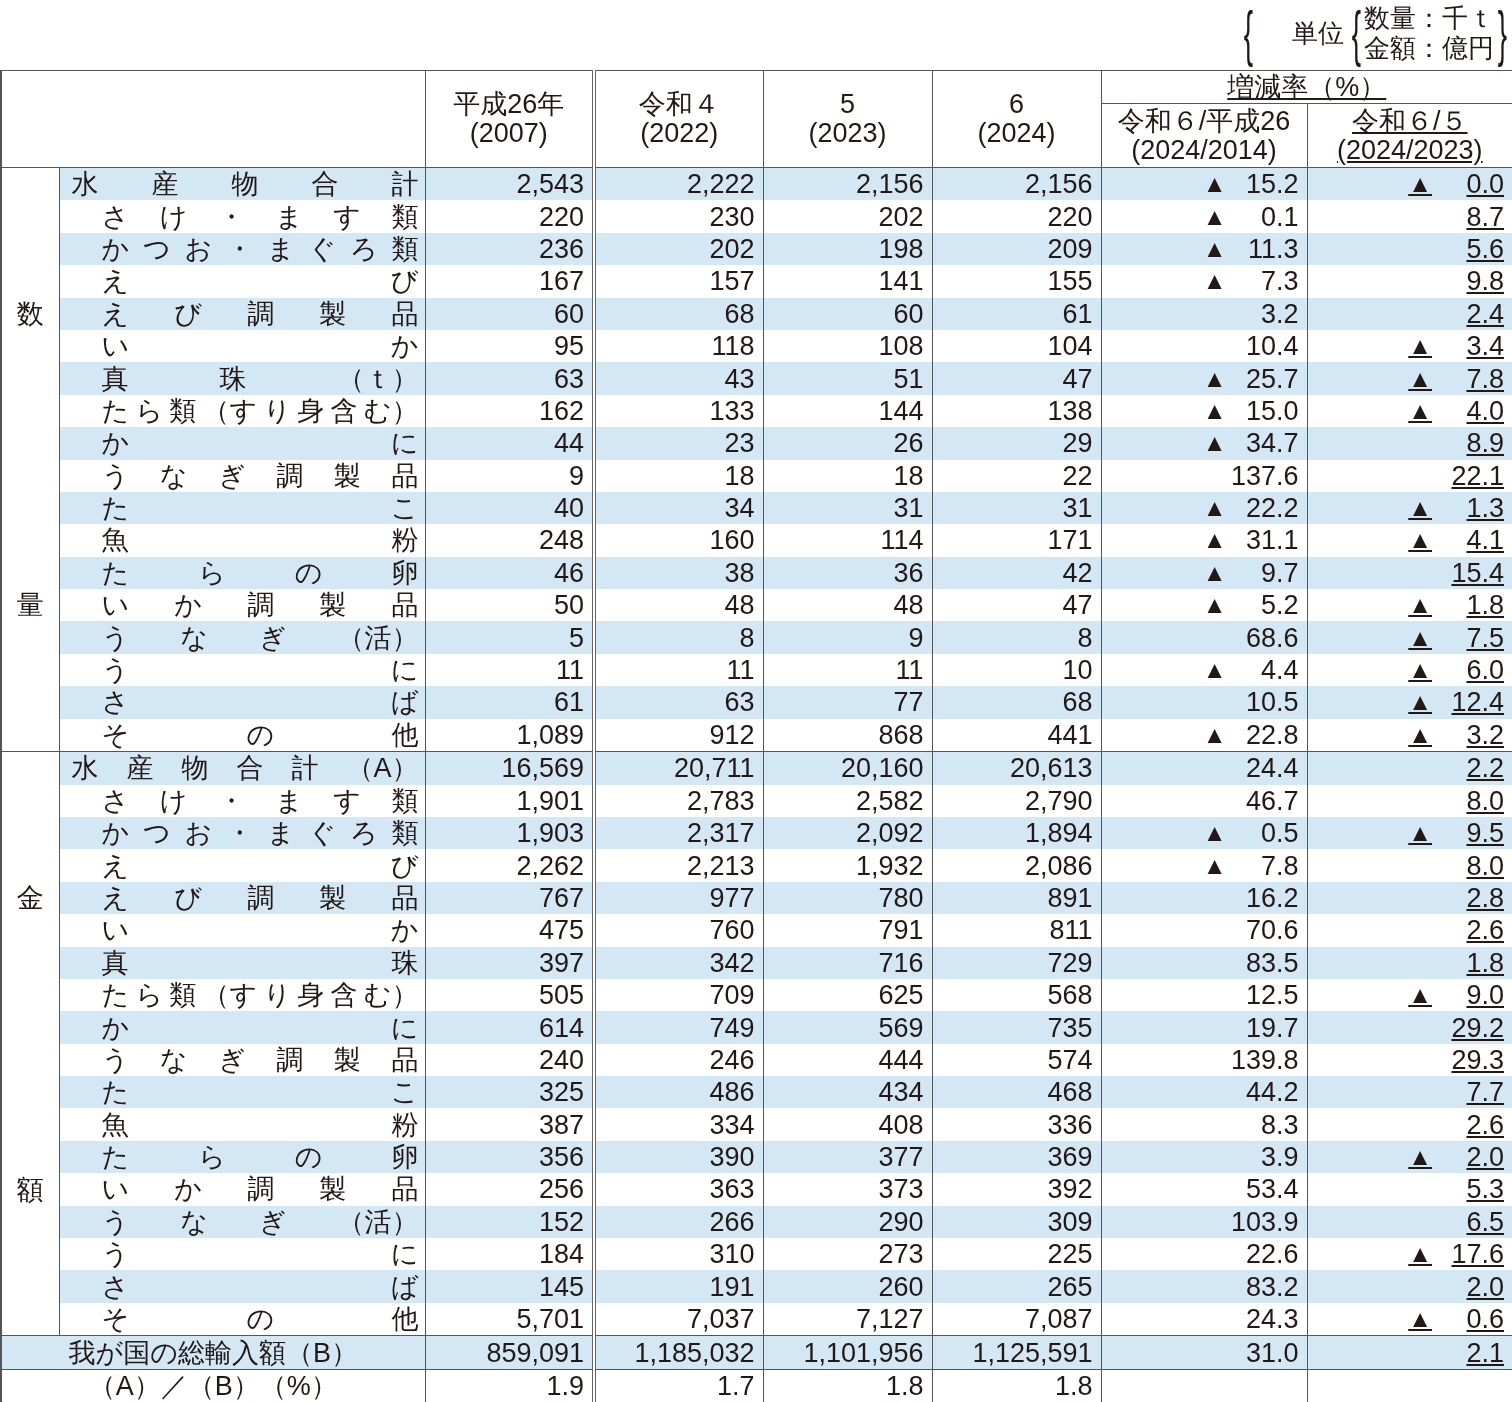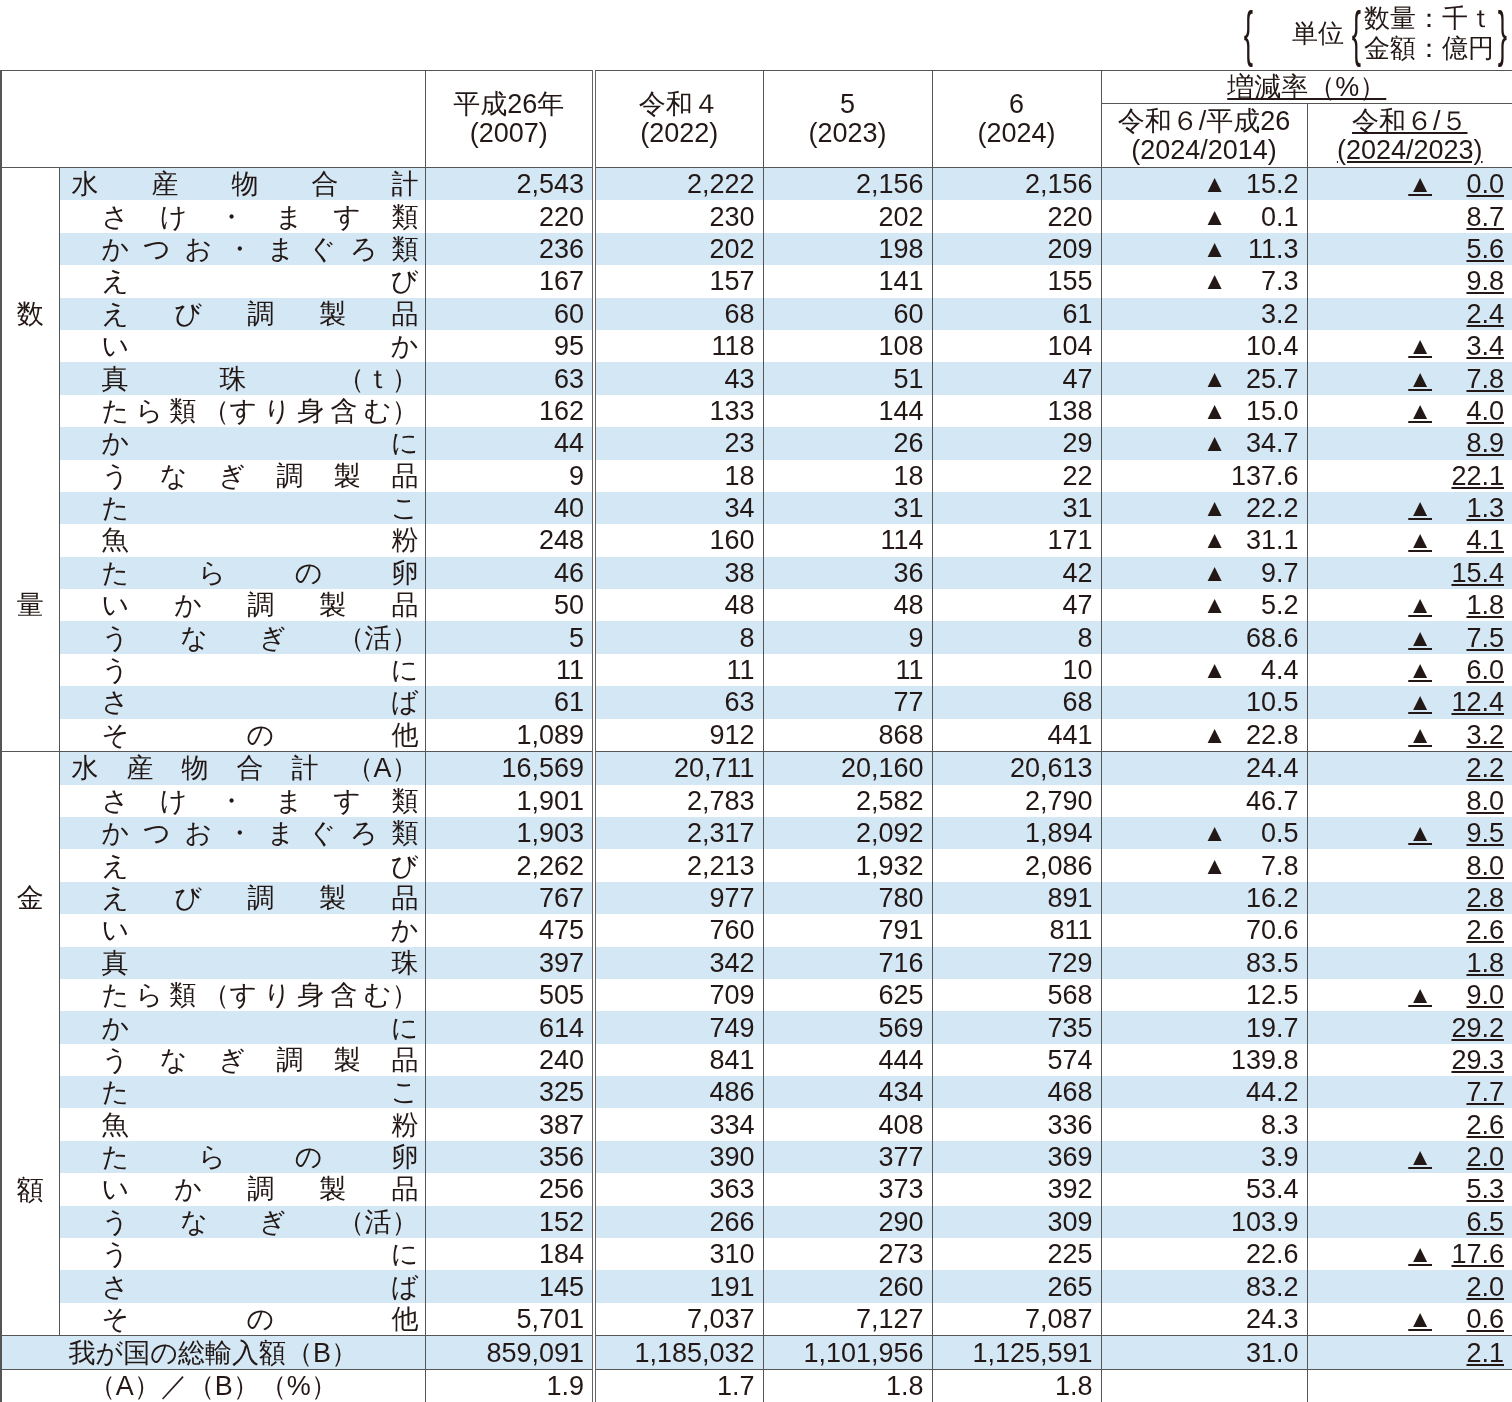--- a/index.html
+++ b/index.html
@@ -787,21 +787,21 @@
           <div class="sp">
             <span>う</span>
             <span>な</span>
             <span>ぎ</span>
             <span>調</span>
             <span>製</span>
             <span>品</span>
           </div>
         </td>
         <td class="sh num bl">240</td>
-        <td class="sh num bll">841</td>
+        <td class="sh num bll">246</td>
         <td class="sh num bl">444</td>
         <td class="sh num bl">574</td>
         <td class="sh bl">
         <div class="rate">
         <span class="v" style="min-width:0px">139.8</span>
           </div>
         </td>
         <td class="sh bl frame-right">
         <div class="rate">
         <span class="v" style="min-width:0px">29.3</span>

